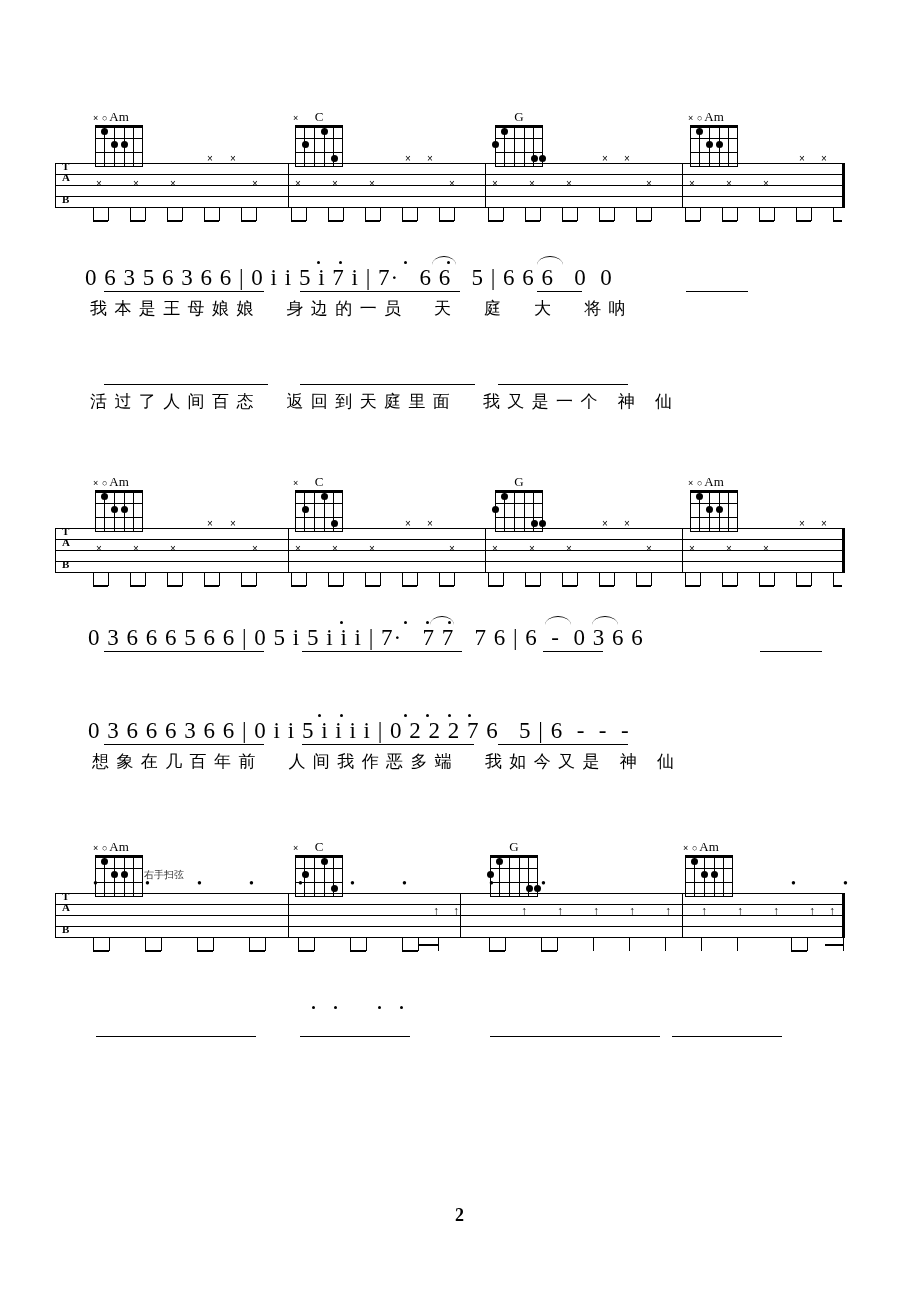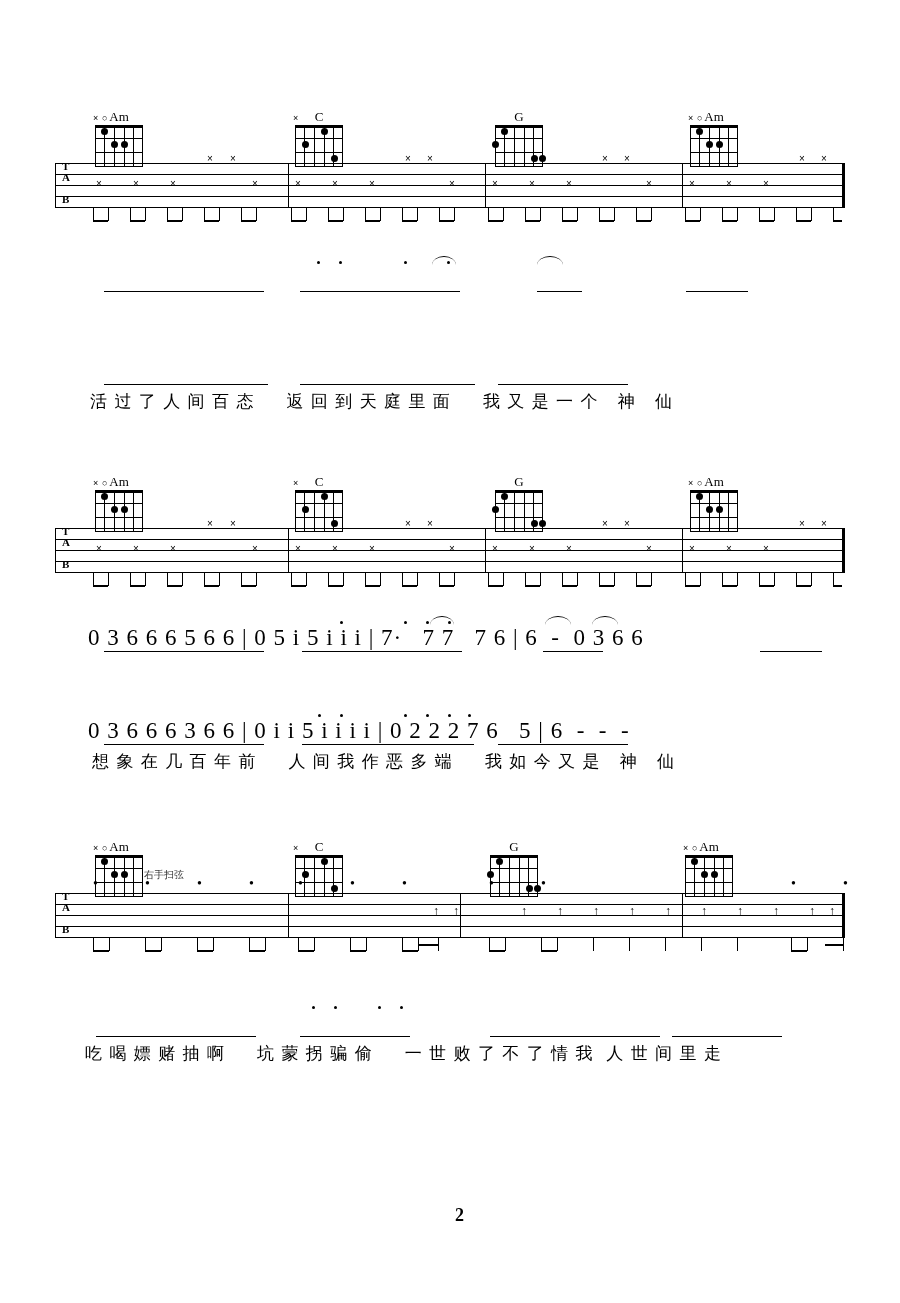--- a/index.html
+++ b/index.html
@@ -236,20 +236,22 @@
     <div class="beam" style="left:667px;top:57px;width:15px;"></div>
     <div class="beam" style="left:704px;top:57px;width:15px;"></div>
     <div class="beam" style="left:741px;top:57px;width:15px;"></div>
     <div class="beam" style="left:778px;top:57px;width:9px;"></div>
     <div class="stem" style="left:645px;top:44px;height:14px;"></div>
     <div class="stem" style="left:682px;top:44px;height:14px;"></div>
     <div class="stem" style="left:719px;top:44px;height:14px;"></div>
     <div class="stem" style="left:756px;top:44px;height:14px;"></div>
   </div>
 
+  <div class="numline" style="left:85px;top:265px;">0 6 3 5 6 3 6 6 | 0 i i 5 i 7 i | 7·   6 6   5 | 6 6 6   0  0</div>
+  <div class="lyrline" style="left:90px;top:297px;">我 本 是 王 母 娘 娘     身 边 的 一 员     天     庭     大     将 呐</div>
   <div class="underline1" style="left:104px;top:291px;width:160px;"></div>
   <div class="underline1" style="left:300px;top:291px;width:160px;"></div>
   <div class="underline1" style="left:537px;top:291px;width:45px;"></div>
   <div class="underline1" style="left:686px;top:291px;width:62px;"></div>
   <div class="tie" style="left:432px;top:256px;width:24px;"></div>
   <div class="tie" style="left:537px;top:256px;width:26px;"></div>
   <div class="overdot" style="left:317px;top:261px;"></div>
   <div class="overdot" style="left:339px;top:261px;"></div>
   <div class="overdot" style="left:404px;top:261px;"></div>
   <div class="overdot" style="left:447px;top:261px;"></div>
@@ -625,21 +627,20 @@
 
     <div class="stem" style="left:646px;top:44px;height:14px;"></div>
     <div class="stem" style="left:682px;top:44px;height:14px;"></div>
     <div class="stem" style="left:736px;top:44px;height:14px;"></div>
     <div class="beam" style="left:736px;top:57px;width:16px;"></div>
     <div class="beam" style="left:770px;top:51px;width:18px;"></div>
     <div class="stem" style="left:752px;top:44px;height:14px;"></div>
     <div class="stem" style="left:788px;top:44px;height:14px;"></div>
   </div>
 
-  <div class="lyrline" style="left:85px;top:1042px;">吃 喝 嫖 赌 抽 啊     坑 蒙 拐 骗 偷     一 世 败 了 不 了 情 我  人 世 间 里 走</div>
   <div class="underline1" style="left:96px;top:1036px;width:160px;"></div>
   <div class="underline1" style="left:300px;top:1036px;width:110px;"></div>
   <div class="underline1" style="left:490px;top:1036px;width:170px;"></div>
   <div class="underline1" style="left:672px;top:1036px;width:110px;"></div>
   <div class="overdot" style="left:312px;top:1006px;"></div>
   <div class="overdot" style="left:334px;top:1006px;"></div>
   <div class="overdot" style="left:378px;top:1006px;"></div>
   <div class="overdot" style="left:400px;top:1006px;"></div>
 
   <div class="pagenum" style="left:455px;top:1205px;">2</div>

